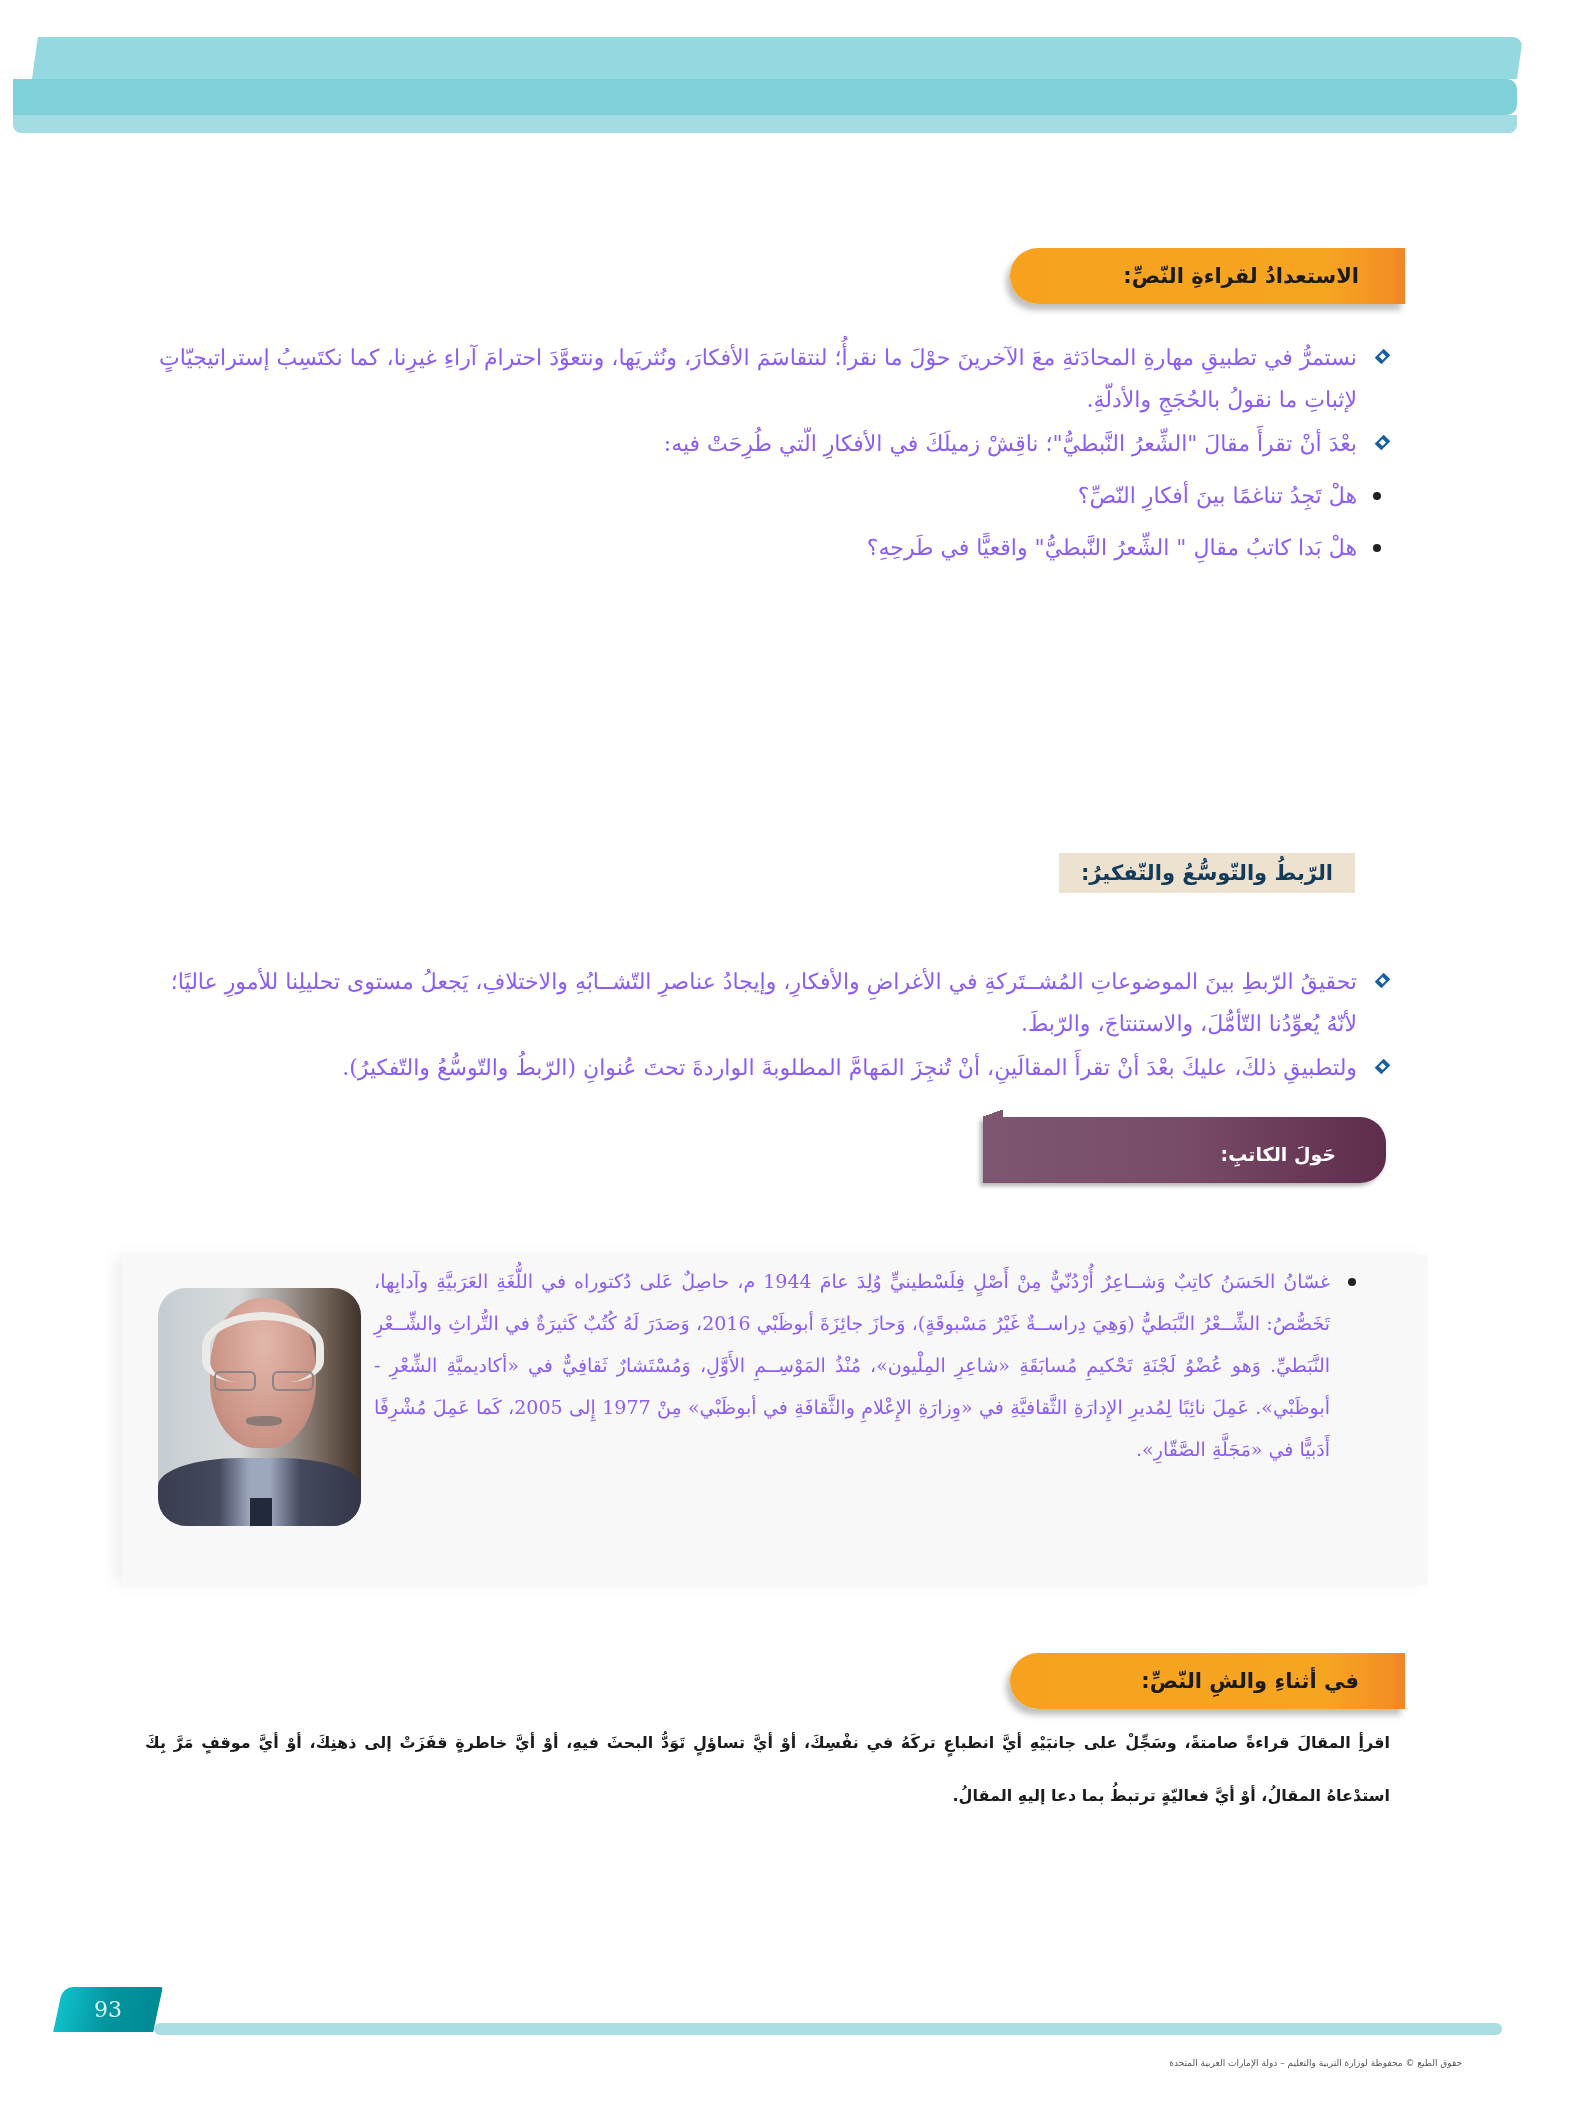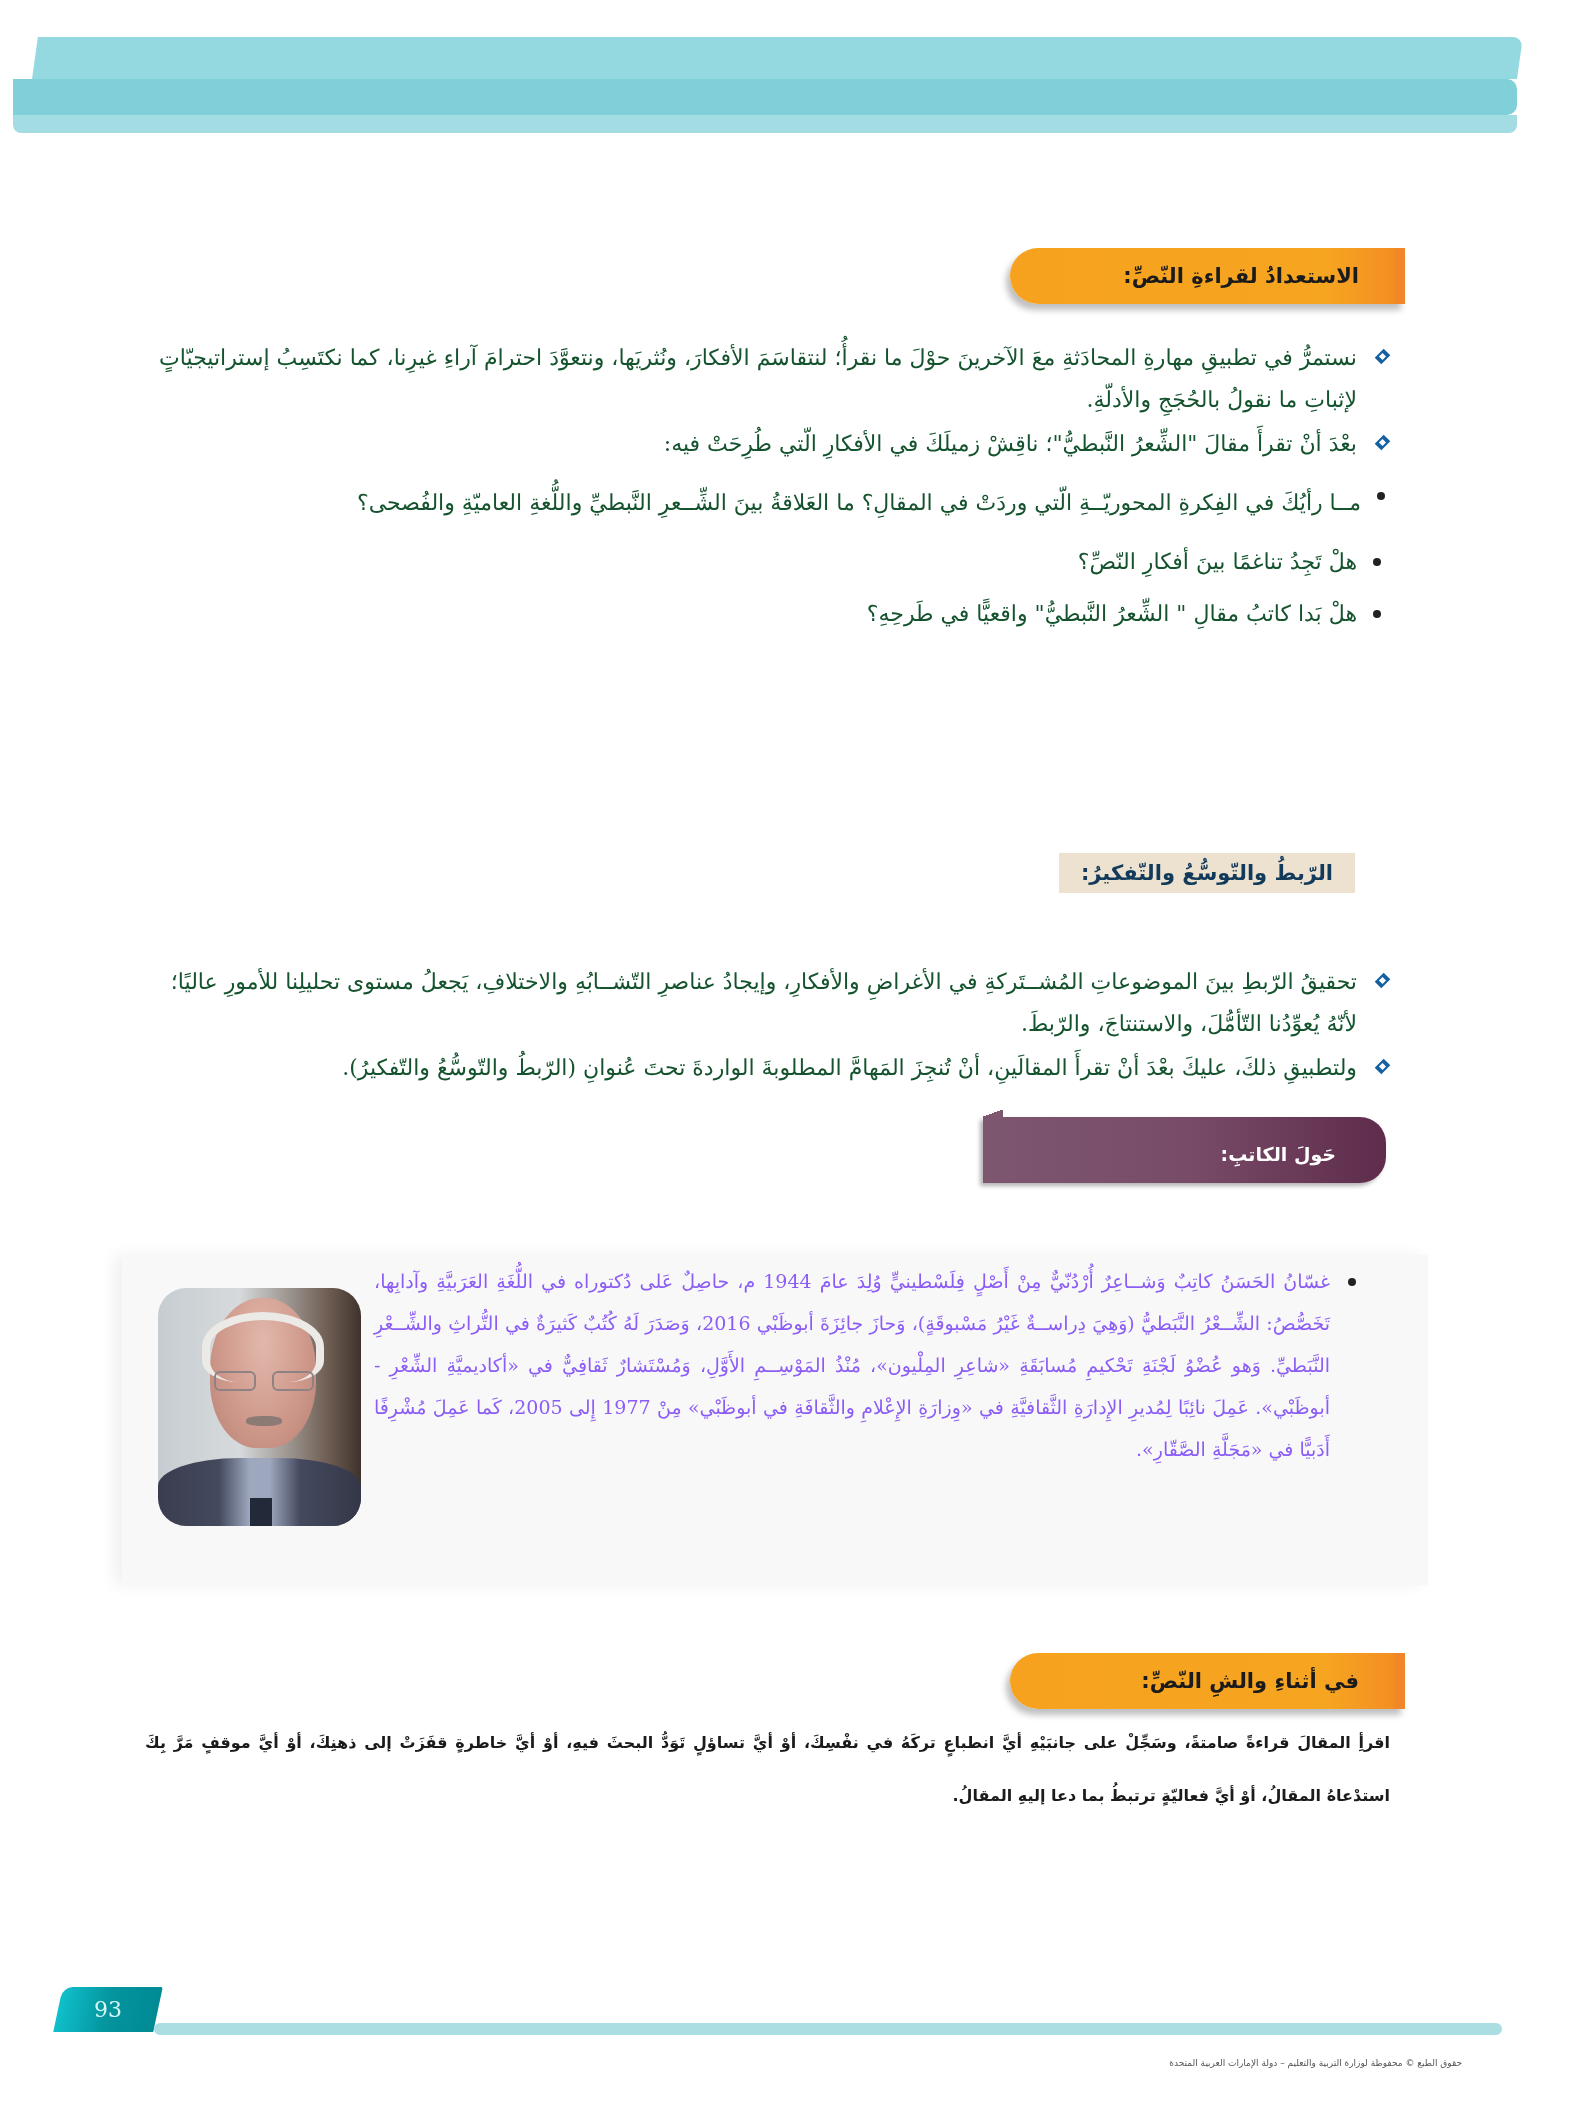--- a/index.html
+++ b/index.html
@@ -16,21 +16,21 @@
     .orange-header .edge { position: absolute; right: 0; top: 0; width: 10px; height: 100%; background: #f0882a; }
 
     .beige-header { position: absolute; background: #ede2d0; height: 40px; display: flex; align-items: center; padding: 0 22px; }
     .beige-header span { font-weight: bold; font-size: 21px; color: #123a5a; direction: rtl; }
 
     .purple-header { position: absolute; height: 66px; background: linear-gradient(90deg, #7d5670 0%, #784c68 50%, #5f2c4c 100%); border-radius: 0 26px 26px 0; display: flex; align-items: center; justify-content: flex-end; padding-right: 50px; box-shadow: -3px 3px 4px rgba(0,0,0,0.3); }
     .purple-header::before { content: ""; position: absolute; left: 0; top: -8px; width: 20px; height: 8px; background: linear-gradient(160deg, transparent 50%, #7d5670 50%); }
     .purple-header span { font-weight: bold; font-size: 19px; color: #ffffff; direction: rtl; margin-top: 8px; }
 
     
-    .rtl-block { position: absolute; direction: rtl; text-align: right; font-family: "DejaVu Serif", serif; font-size: 22px; color: #14532d; }
+    .rtl-block { position: absolute; direction: rtl; text-align: right; font-family: "DejaVu Serif", serif; font-size: 22px; color: #8b5cf6; }
     .para { position: relative; padding-right: 36px; line-height: 42px; margin-bottom: 2px; }
     .para .diamond { position: absolute; right: 4px; top: 12px; width: 13px; height: 17px; }
     .para .diamond::before { content: ""; position: absolute; left: 1px; top: 2px; width: 11px; height: 11px; background: #1560a0; transform: rotate(45deg) scale(0.85, 1.15); }
     .para .diamond::after { content: ""; position: absolute; left: 4px; top: 5px; width: 5px; height: 5px; background: #fff; transform: rotate(45deg); }
 
     .sub-item { position: relative; padding-right: 36px; line-height: 42px; margin-top: 10px; }
     .sub-item .dot { position: absolute; right: 12px; top: 17px; width: 8px; height: 8px; background: #222; border-radius: 50%; }
 
     
     .author-box { position: absolute; left: 122px; top: 1255px; width: 1306px; height: 330px; background: #f8f8f8; box-shadow: -8px 0 14px rgba(0,0,0,0.06); }
@@ -70,24 +70,20 @@
 </div>
 
 <div class="rtl-block" style="left:148px; top:337px; width:1245px;">
   <div class="para">
     <span class="diamond"></span>
     <span>نستمرُّ في تطبيقِ مهارةِ المحادَثةِ معَ الآخرينَ حوْلَ ما نقرأُ؛ لنتقاسَمَ الأفكارَ، ونُثريَها، ونتعوَّدَ احترامَ آراءِ غيرِنا، كما نكتَسِبُ إستراتيجيّاتٍ لإثباتِ ما نقولُ بالحُجَجِ والأدلّةِ.</span>
   </div>
   <div class="para">
     <span class="diamond"></span>
     <span>بعْدَ أنْ تقرأَ مقالَ "الشِّعرُ النَّبطيُّ"؛ ناقِشْ زميلَكَ في الأفكارِ الّتي طُرِحَتْ فيه:</span>
-  </div>
-  <div class="sub-item" style="padding-right:36px; margin-right:-4px;">
-    <span class="dot"></span>
-    <span style="line-height:56px;">مــا رأيُكَ في الفِكرةِ المحوريّــةِ الّتي وردَتْ في المقالِ؟ ما العَلاقةُ بينَ الشِّــعرِ النَّبطيِّ واللُّغةِ العاميّةِ والفُصحى؟</span>
   </div>
   <div class="sub-item">
     <span class="dot"></span>
     <span>هلْ تَجِدُ تناغمًا بينَ أفكارِ النّصِّ؟</span>
   </div>
   <div class="sub-item">
     <span class="dot"></span>
     <span>هلْ بَدا كاتبُ مقالِ " الشِّعرُ النَّبطيُّ" واقعيًّا في طَرحِهِ؟</span>
   </div>
 </div>

